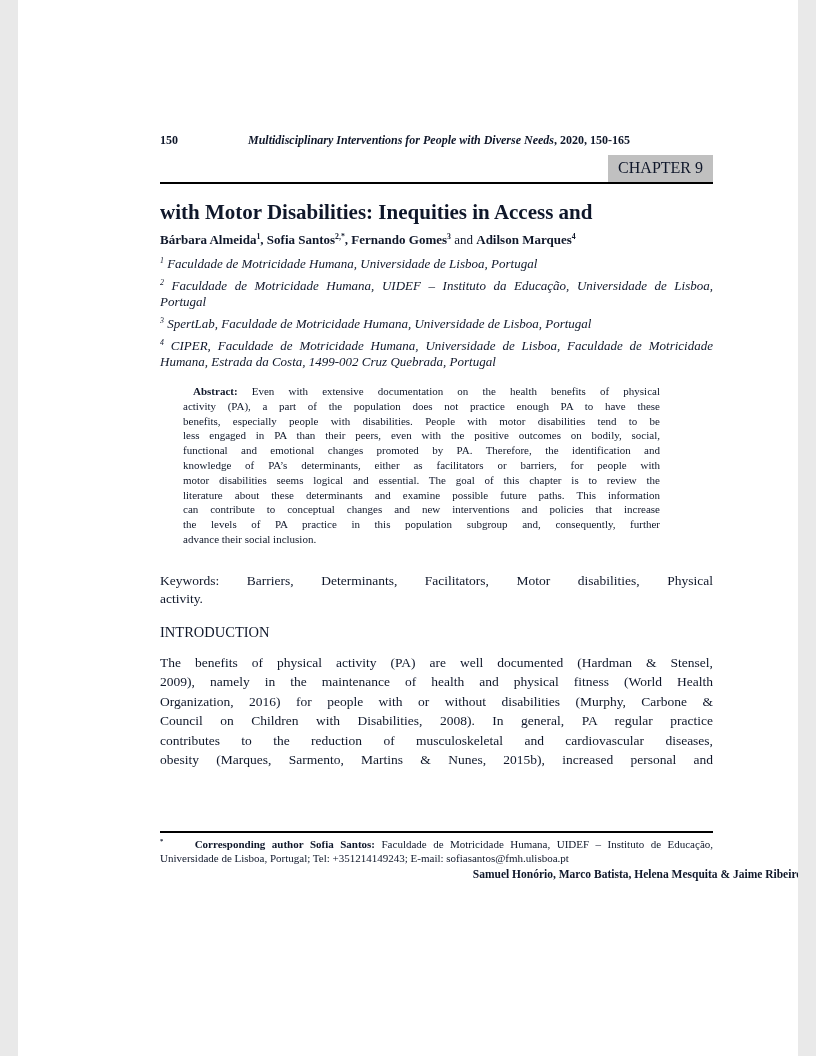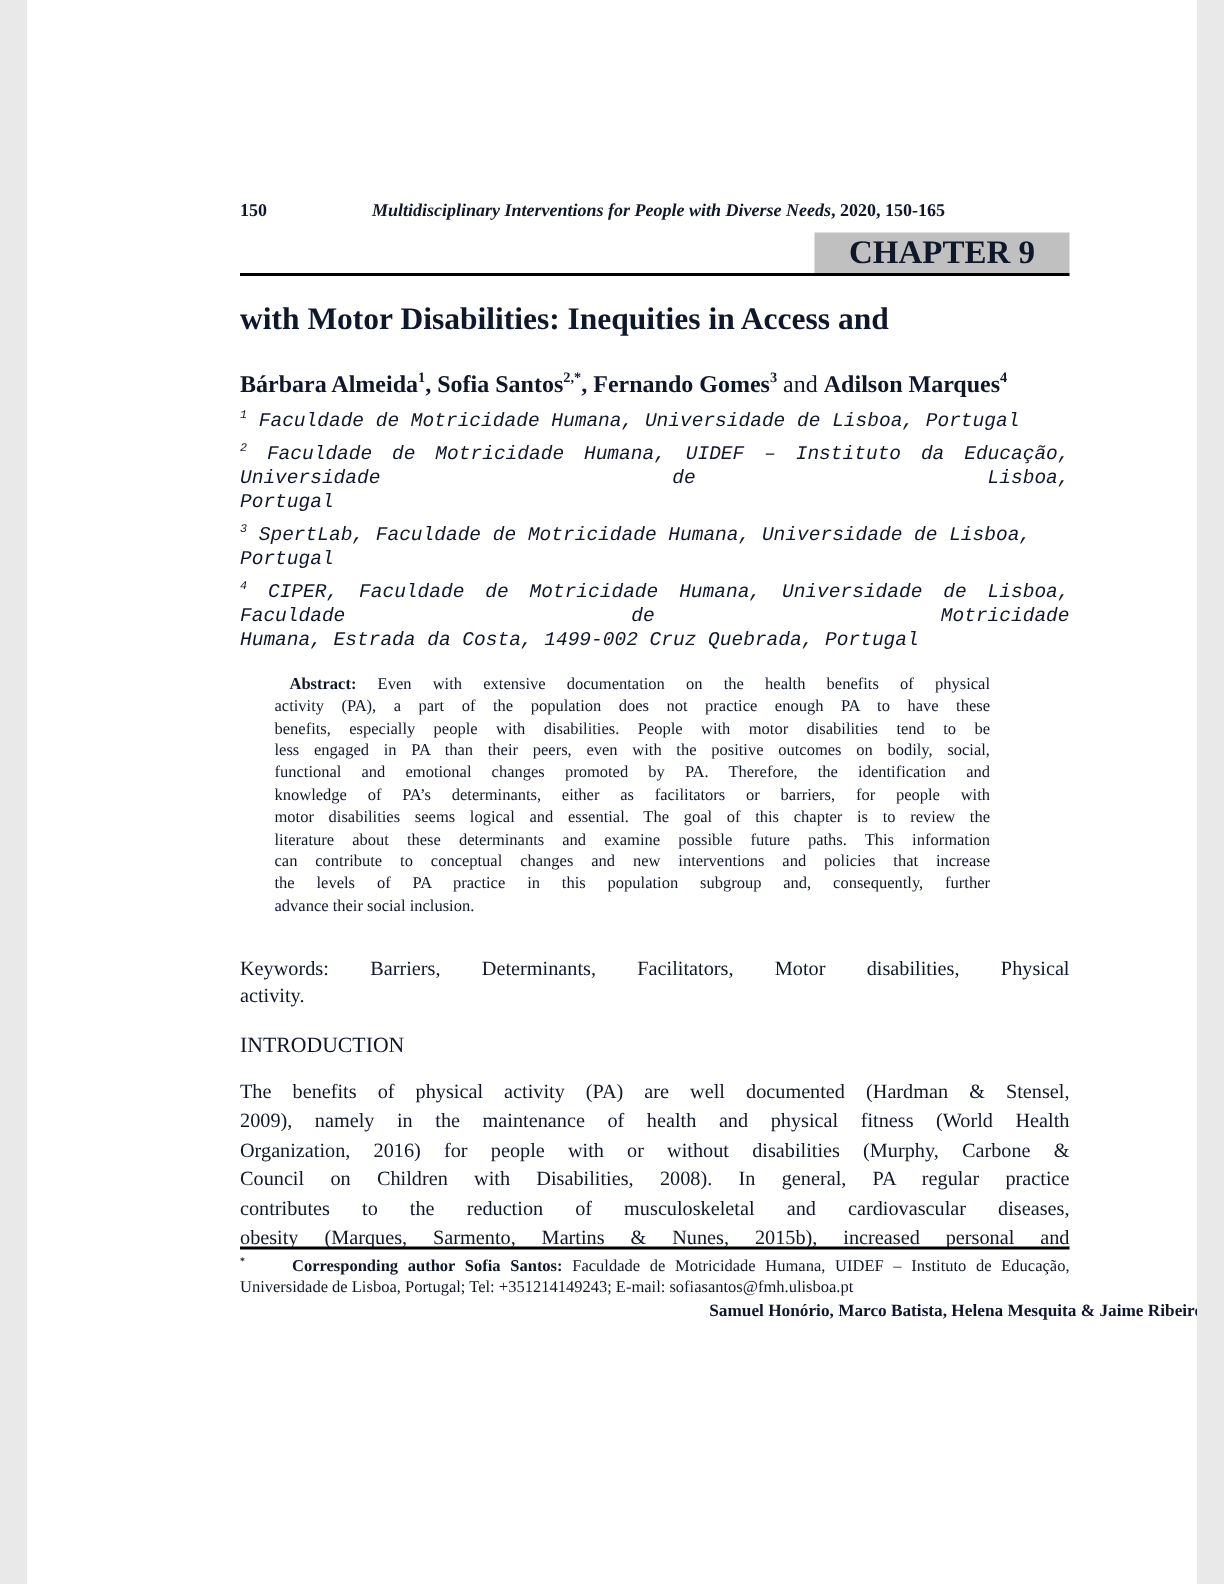--- a/index.html
+++ b/index.html
@@ -4,26 +4,26 @@
 <style>
   html,body{margin:0;padding:0;background:#e9e9e9;}
   .page{
     position:relative;width:780px;height:1056px;background:#ffffff;color:#0f172a;
     font-family:"Liberation Serif","DejaVu Serif",serif;overflow:hidden;margin:0 auto;
   }
   .content{position:absolute;left:142px;top:133px;width:553px;}
   .header{display:flex;font-size:12px;font-weight:bold;line-height:15px;}
   .pagenum{width:88px;flex:none;}
   .badge-row{text-align:right;margin-top:7px;}
-  .badge{display:inline-block;font-size:22px;font-weight:bold;line-height:24px;padding:1px 23px 2px;}
+  .badge{display:inline-block;font-size:16px;font-weight:normal;line-height:24px;padding:1px 10px 2px;}
   .rule{height:2px;background:#000;}
   .title{margin:13px 0 0;font-size:21px;line-height:30px;font-weight:bold;}
-  .authors{margin-top:21px;font-size:16px;line-height:17px;}
+  .authors{margin-top:4px;font-size:13px;line-height:17px;}
   sup{font-size:60%;line-height:0;}
-  .affils{margin-top:8px;font-family:Liberation Mono, monospace;}
+  .affils{margin-top:8px;}
   .affil{font-style:italic;font-size:13px;line-height:16px;margin-bottom:6px;}
   .abstract{margin:14px 0 0 23px;width:477px;font-size:11px;line-height:14.8px;}
   .abstract .line:first-child{text-indent:10px;}
   .keywords{margin-top:25px;font-size:13.5px;line-height:18px;}
   .intro-heading{margin:15px 0 0;font-size:14.5px;font-weight:normal;line-height:18px;}
   .intro{margin-top:12px;font-size:13.5px;line-height:19.5px;}
   .just .line:not(:last-child),
   .just-all .line{text-align:justify;text-align-last:justify;}
   .bottom{position:absolute;left:142px;top:831px;width:553px;}
   .foot-rule{height:1.5px;background:#000;}

